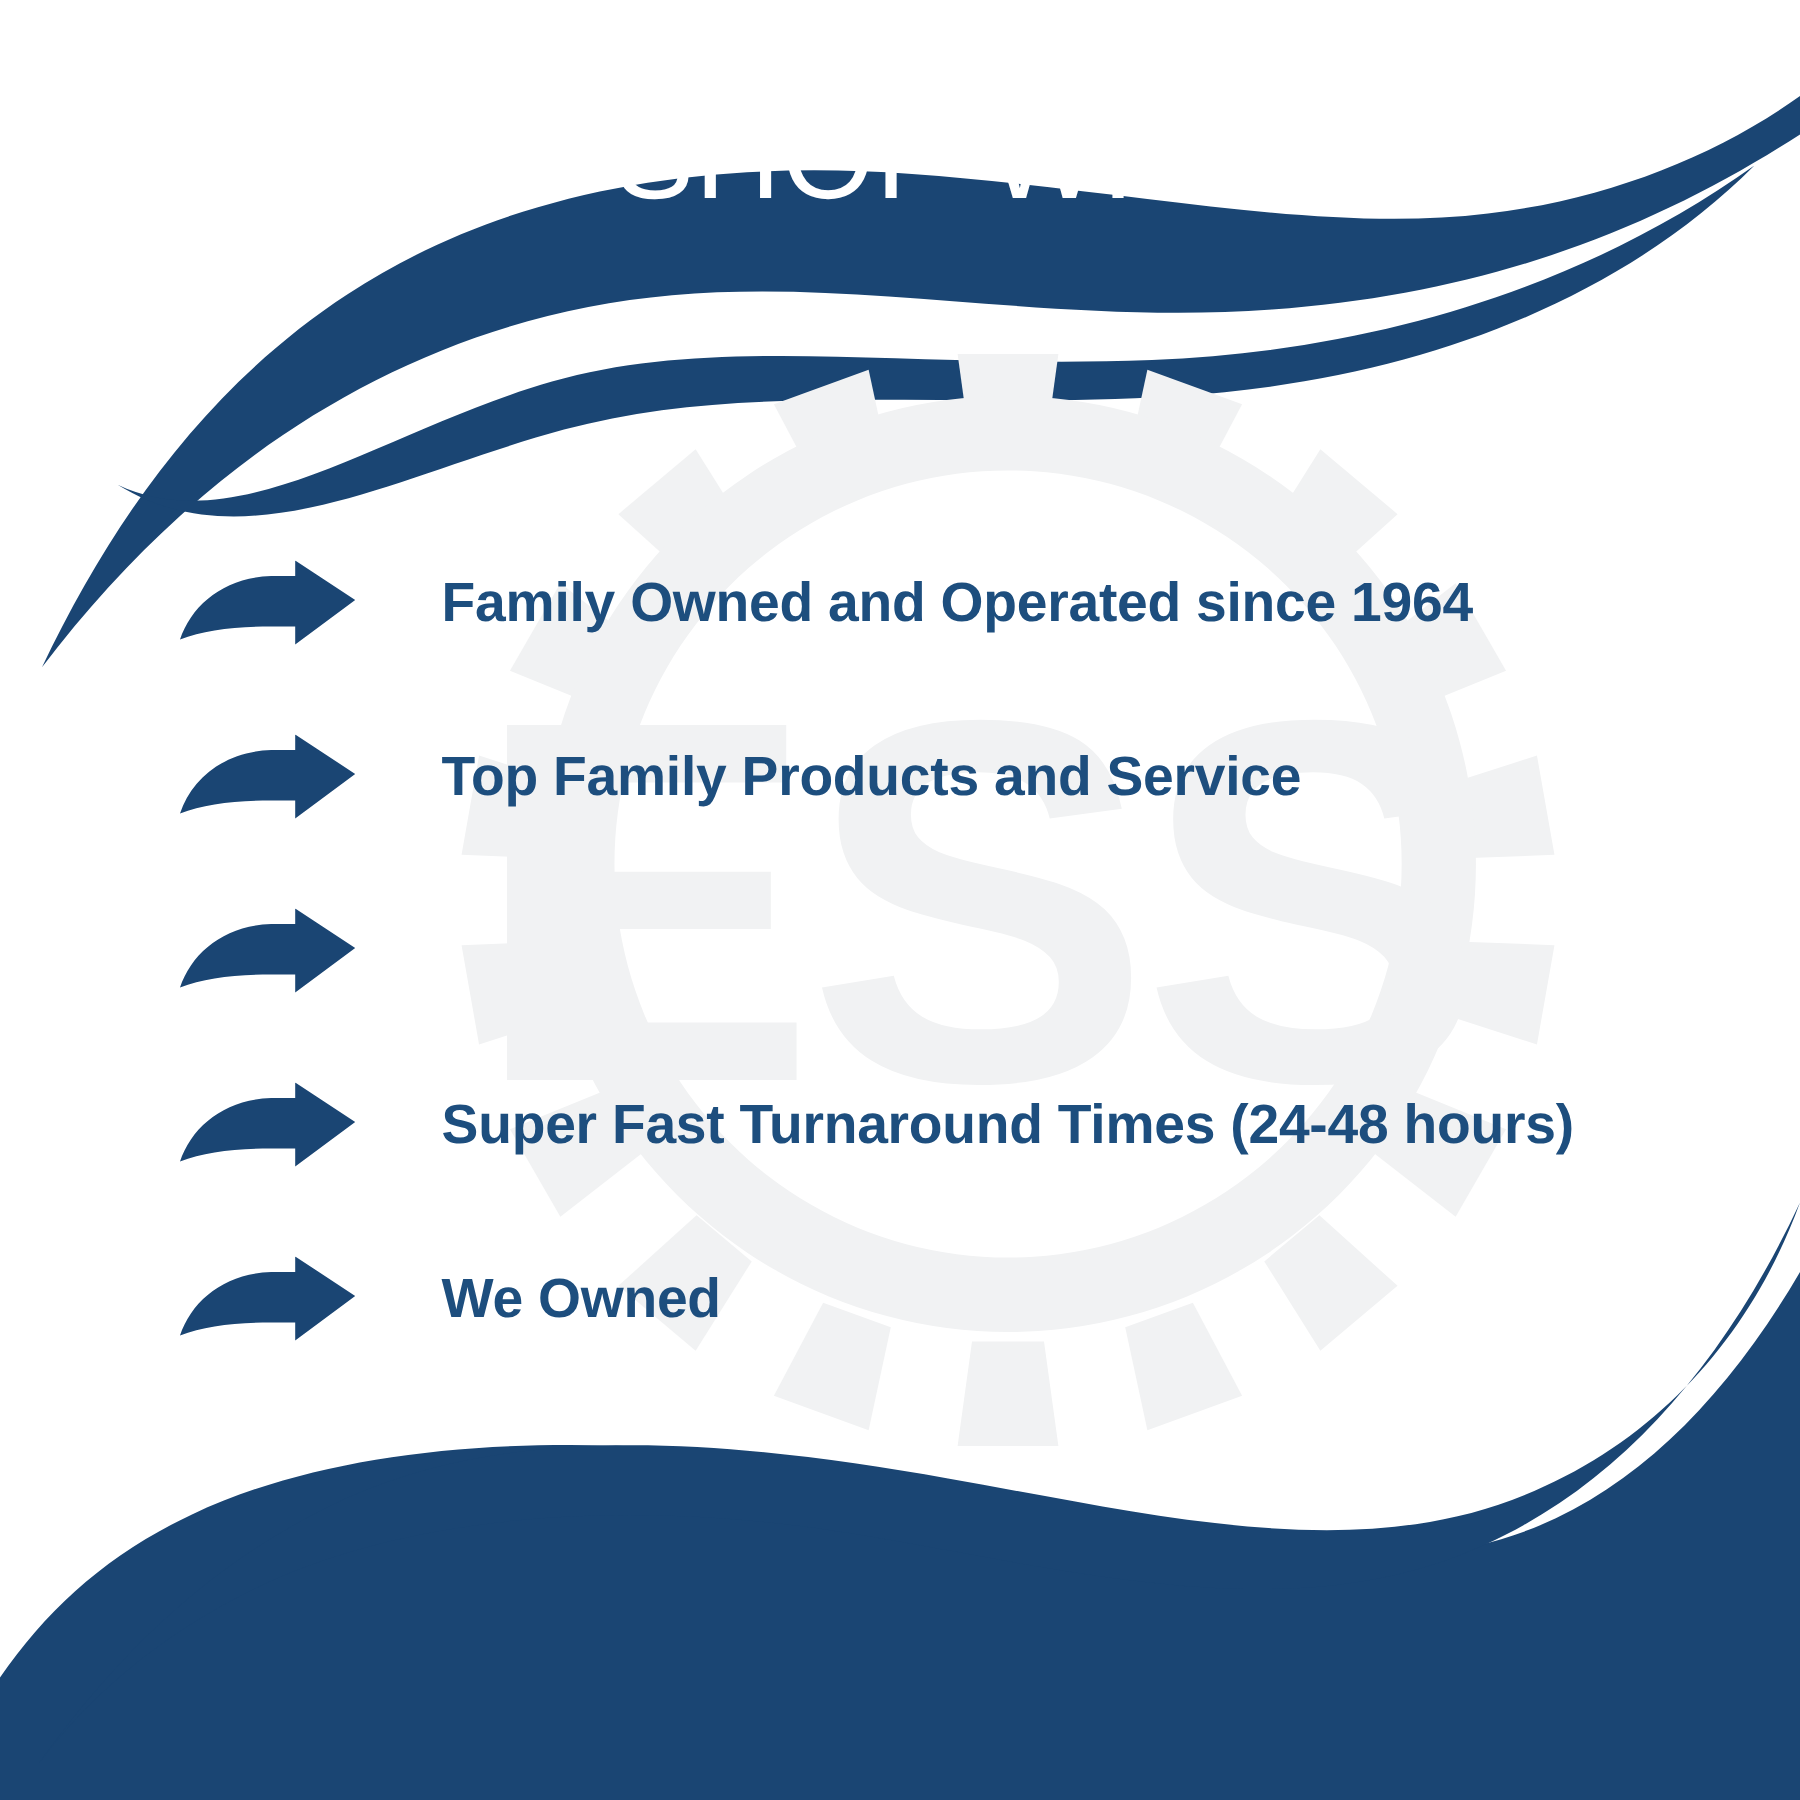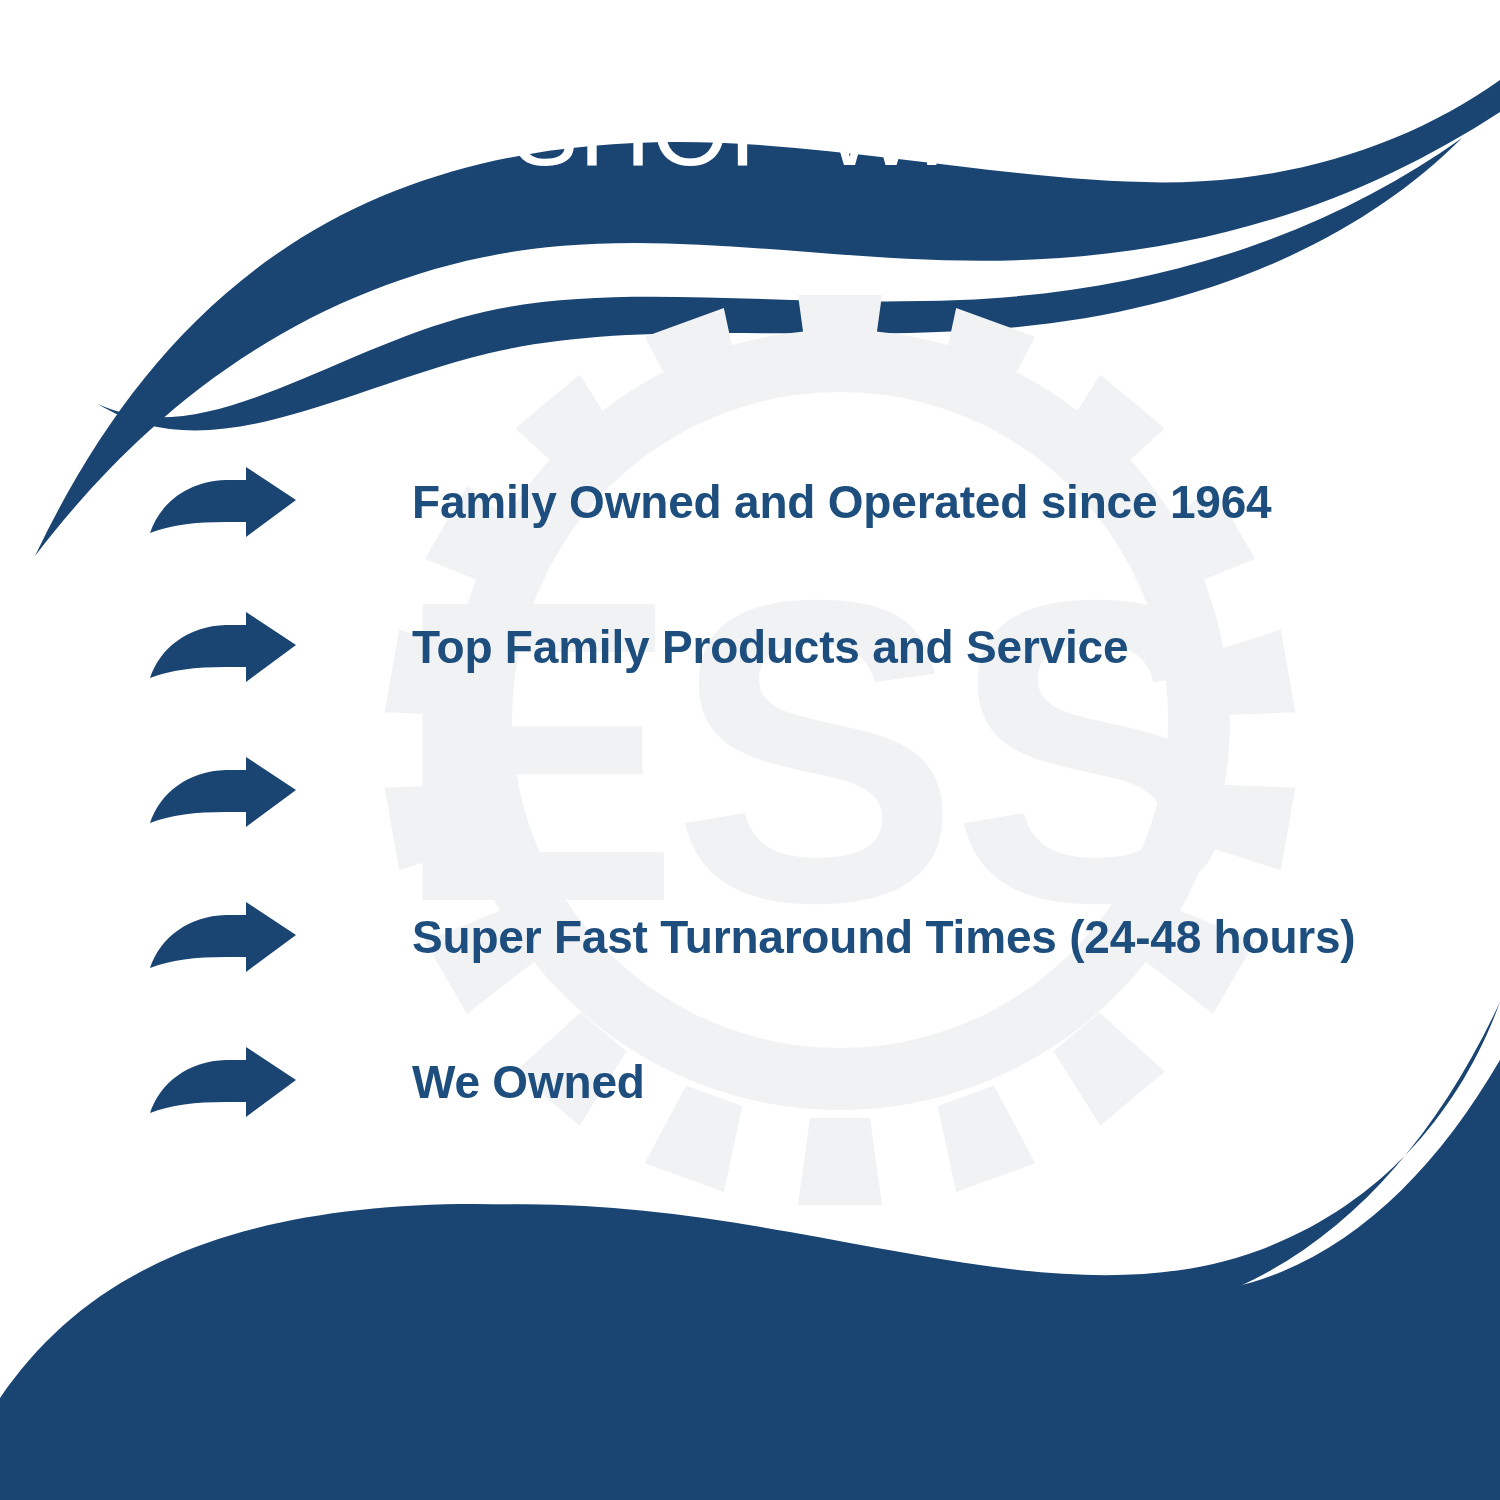--- a/index.html
+++ b/index.html
@@ -85,21 +85,20 @@
     position: absolute;
     left: 368px;
     top: 50%;
     transform: translateY(-52%);
     color: #1d4e7e;
     font-size: 46px;
     line-height: 1.1;
     font-weight: bold;
     letter-spacing: -0.2px;
     white-space: nowrap;
-    margin-left: 44px;
   }
 </style>
 </head>
 <body>
 
 <div id="poster">
 
   <svg id="bg-waves" viewBox="0 0 1500 1500" preserveAspectRatio="none">
 
     <path fill="#1a4573" d="M0,0 L1500,0 L1500,112

